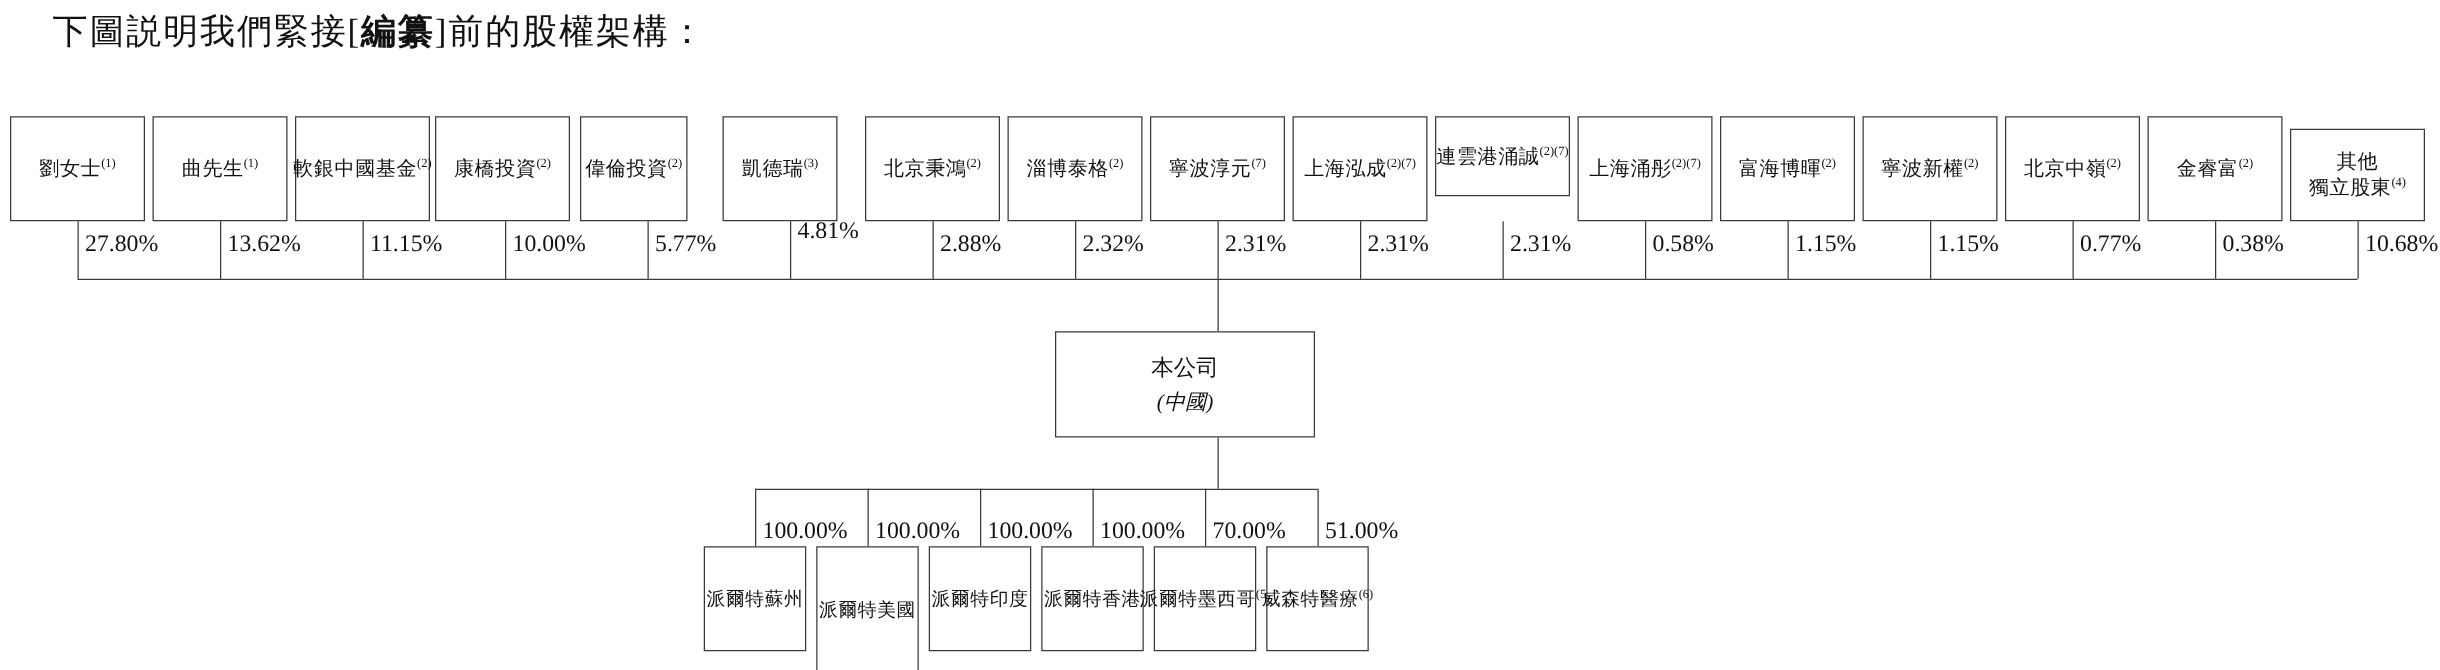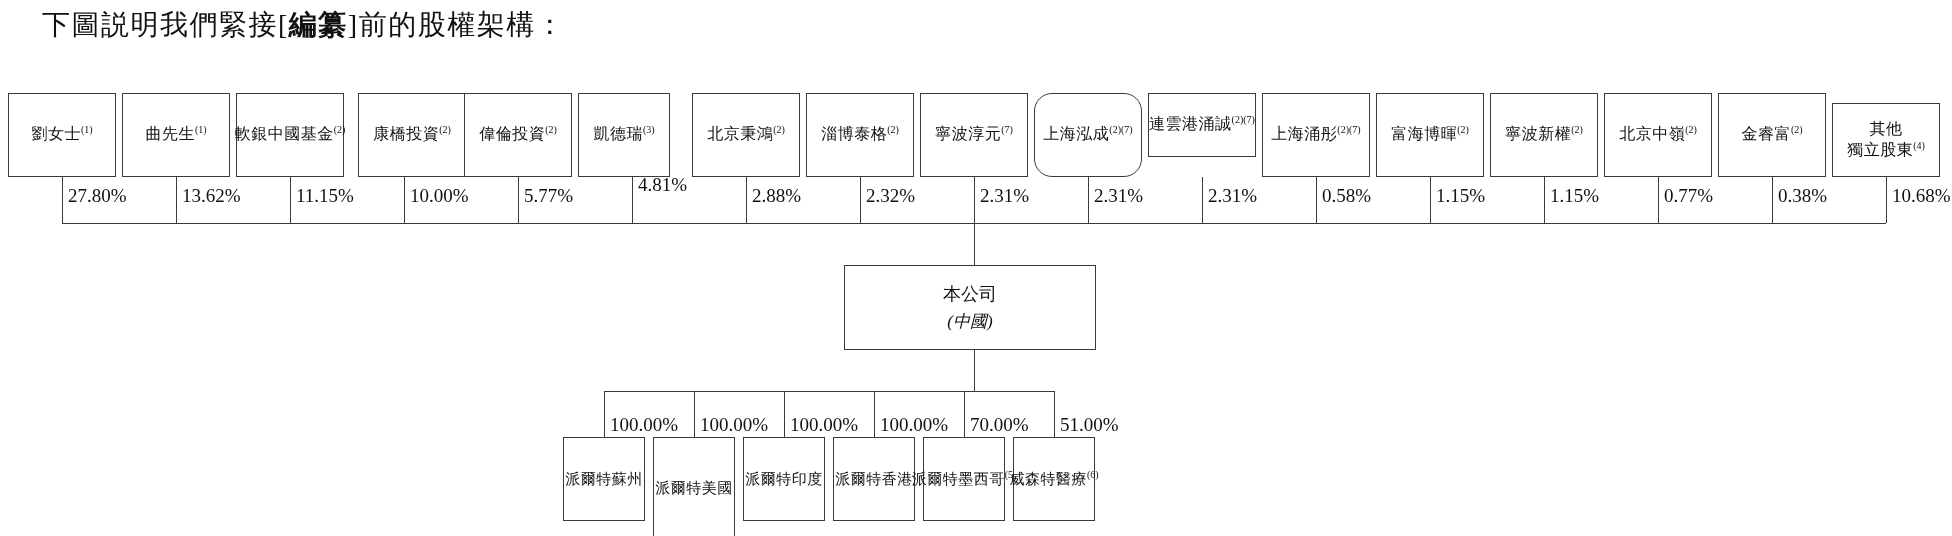--- a/index.html
+++ b/index.html
@@ -38,26 +38,26 @@
     <div class="box shareholder-box" style="left: 122px; top: 93px; width: 108px; height: 84px;">
       <span class="box-text"><span>曲先生</span><span class="sup">(1)</span></span>
     </div>
     <div class="line" style="left: 176px; top: 177px; width: 1px; height: 46px;"></div>
     <div class="pct" style="left: 182px; top: 185px;">13.62%</div>
     <div class="box shareholder-box" style="left: 236px; top: 93px; width: 108px; height: 84px;">
       <span class="box-text"><span>軟銀中國基金</span><span class="sup">(2)</span></span>
     </div>
     <div class="line" style="left: 290px; top: 177px; width: 1px; height: 46px;"></div>
     <div class="pct" style="left: 296px; top: 185px;">11.15%</div>
-    <div class="box shareholder-box" style="left: 358px; top: 93px; width: 108px; height: 84px; align-items: center;">
+    <div class="box shareholder-box" style="left: 348px; top: 93px; width: 108px; height: 84px; align-items: center;">
       <span class="box-text"><span>康橋投資</span><span class="sup">(2)</span></span>
     </div>
     <div class="line" style="left: 404px; top: 177px; width: 1px; height: 46px;"></div>
     <div class="pct" style="left: 410px; top: 185px;">10.00%</div>
-    <div class="box shareholder-box" style="left: 464px; top: 93px; width: 108px; height: 84px;">
+    <div class="box shareholder-box" style="left: 464px; top: 93px; width: 86px; height: 84px;">
       <span class="box-text"><span>偉倫投資</span><span class="sup">(2)</span></span>
     </div>
     <div class="line" style="left: 518px; top: 177px; width: 1px; height: 46px;"></div>
     <div class="pct" style="left: 524px; top: 185px;">5.77%</div>
     <div class="box shareholder-box" style="left: 578px; top: 93px; width: 92px; height: 84px;">
       <span class="box-text"><span>凱德瑞</span><span class="sup">(3)</span></span>
     </div>
     <div class="line" style="left: 632px; top: 177px; width: 1px; height: 46px;"></div>
     <div class="pct" style="left: 638px; top: 174px;">4.81%</div>
     <div class="box shareholder-box" style="left: 692px; top: 93px; width: 108px; height: 84px;">
@@ -68,21 +68,21 @@
     <div class="box shareholder-box" style="left: 806px; top: 93px; width: 108px; height: 84px;">
       <span class="box-text"><span>淄博泰格</span><span class="sup">(2)</span></span>
     </div>
     <div class="line" style="left: 860px; top: 177px; width: 1px; height: 46px;"></div>
     <div class="pct" style="left: 866px; top: 185px;">2.32%</div>
     <div class="box shareholder-box" style="left: 920px; top: 93px; width: 108px; height: 84px;">
       <span class="box-text"><span>寧波淳元</span><span class="sup">(7)</span></span>
     </div>
     <div class="line" style="left: 974px; top: 177px; width: 1px; height: 46px;"></div>
     <div class="pct" style="left: 980px; top: 185px;">2.31%</div>
-    <div class="box shareholder-box" style="left: 1034px; top: 93px; width: 108px; height: 84px; border-radius: 18px;">
+    <div class="box shareholder-box" style="left: 1034px; top: 93px; width: 108px; height: 84px;">
       <span class="box-text"><span>上海泓成</span><span class="sup">(2)(7)</span></span>
     </div>
     <div class="line" style="left: 1088px; top: 177px; width: 1px; height: 46px;"></div>
     <div class="pct" style="left: 1094px; top: 185px;">2.31%</div>
     <div class="box shareholder-box" style="left: 1148px; top: 93px; width: 108px; height: 64px;">
       <span class="box-text"><span>連雲港涌誠</span><span class="sup">(2)(7)</span></span>
     </div>
     <div class="line" style="left: 1202px; top: 177px; width: 1px; height: 46px;"></div>
     <div class="pct" style="left: 1208px; top: 185px;">2.31%</div>
     <div class="box shareholder-box" style="left: 1262px; top: 93px; width: 108px; height: 84px;">
@@ -111,21 +111,21 @@
     <div class="line" style="left: 1772px; top: 177px; width: 1px; height: 46px;"></div>
     <div class="pct" style="left: 1778px; top: 185px;">0.38%</div>
     <div class="box shareholder-box" style="left: 1832px; top: 103px; width: 108px; height: 74px; justify-content: center;">
       <span class="box-text"><span>其他
 獨立股東</span><span class="sup">(4)</span></span>
     </div>
     <div class="line" style="left: 1886px; top: 177px; width: 1px; height: 46px;"></div>
     <div class="pct" style="left: 1892px; top: 185px;">10.68%</div>
     <div class="line" style="left: 62px; top: 223px; width: 1824px; height: 1px;"></div>
     <div class="line" style="left: 974px; top: 223px; width: 1px; height: 42px;"></div>
-    <div class="box company-box" style="left: 844px; top: 265px; width: 252px; height: 85px;">
+    <div class="box company-box" style="left: 844px; top: 265px; width: 208px; height: 85px;">
       <span class="box-text"><span>本公司</span>
 <span class="it">(中國)</span></span>
     </div>
     <div class="line" style="left: 974px; top: 350px; width: 1px; height: 41px;"></div>
     <div class="line" style="left: 604px; top: 391px; width: 450px; height: 1px;"></div>
     <div class="line" style="left: 604px; top: 391px; width: 1px; height: 46px;"></div>
     <div class="pct" style="left: 610px; top: 414px;">100.00%</div>
     <div class="box subsidiary-box" style="left: 563px; top: 437px; width: 82px; height: 84px;">
       <span class="box-text"><span>派爾特蘇州</span><span class="sup"></span></span>
     </div>

